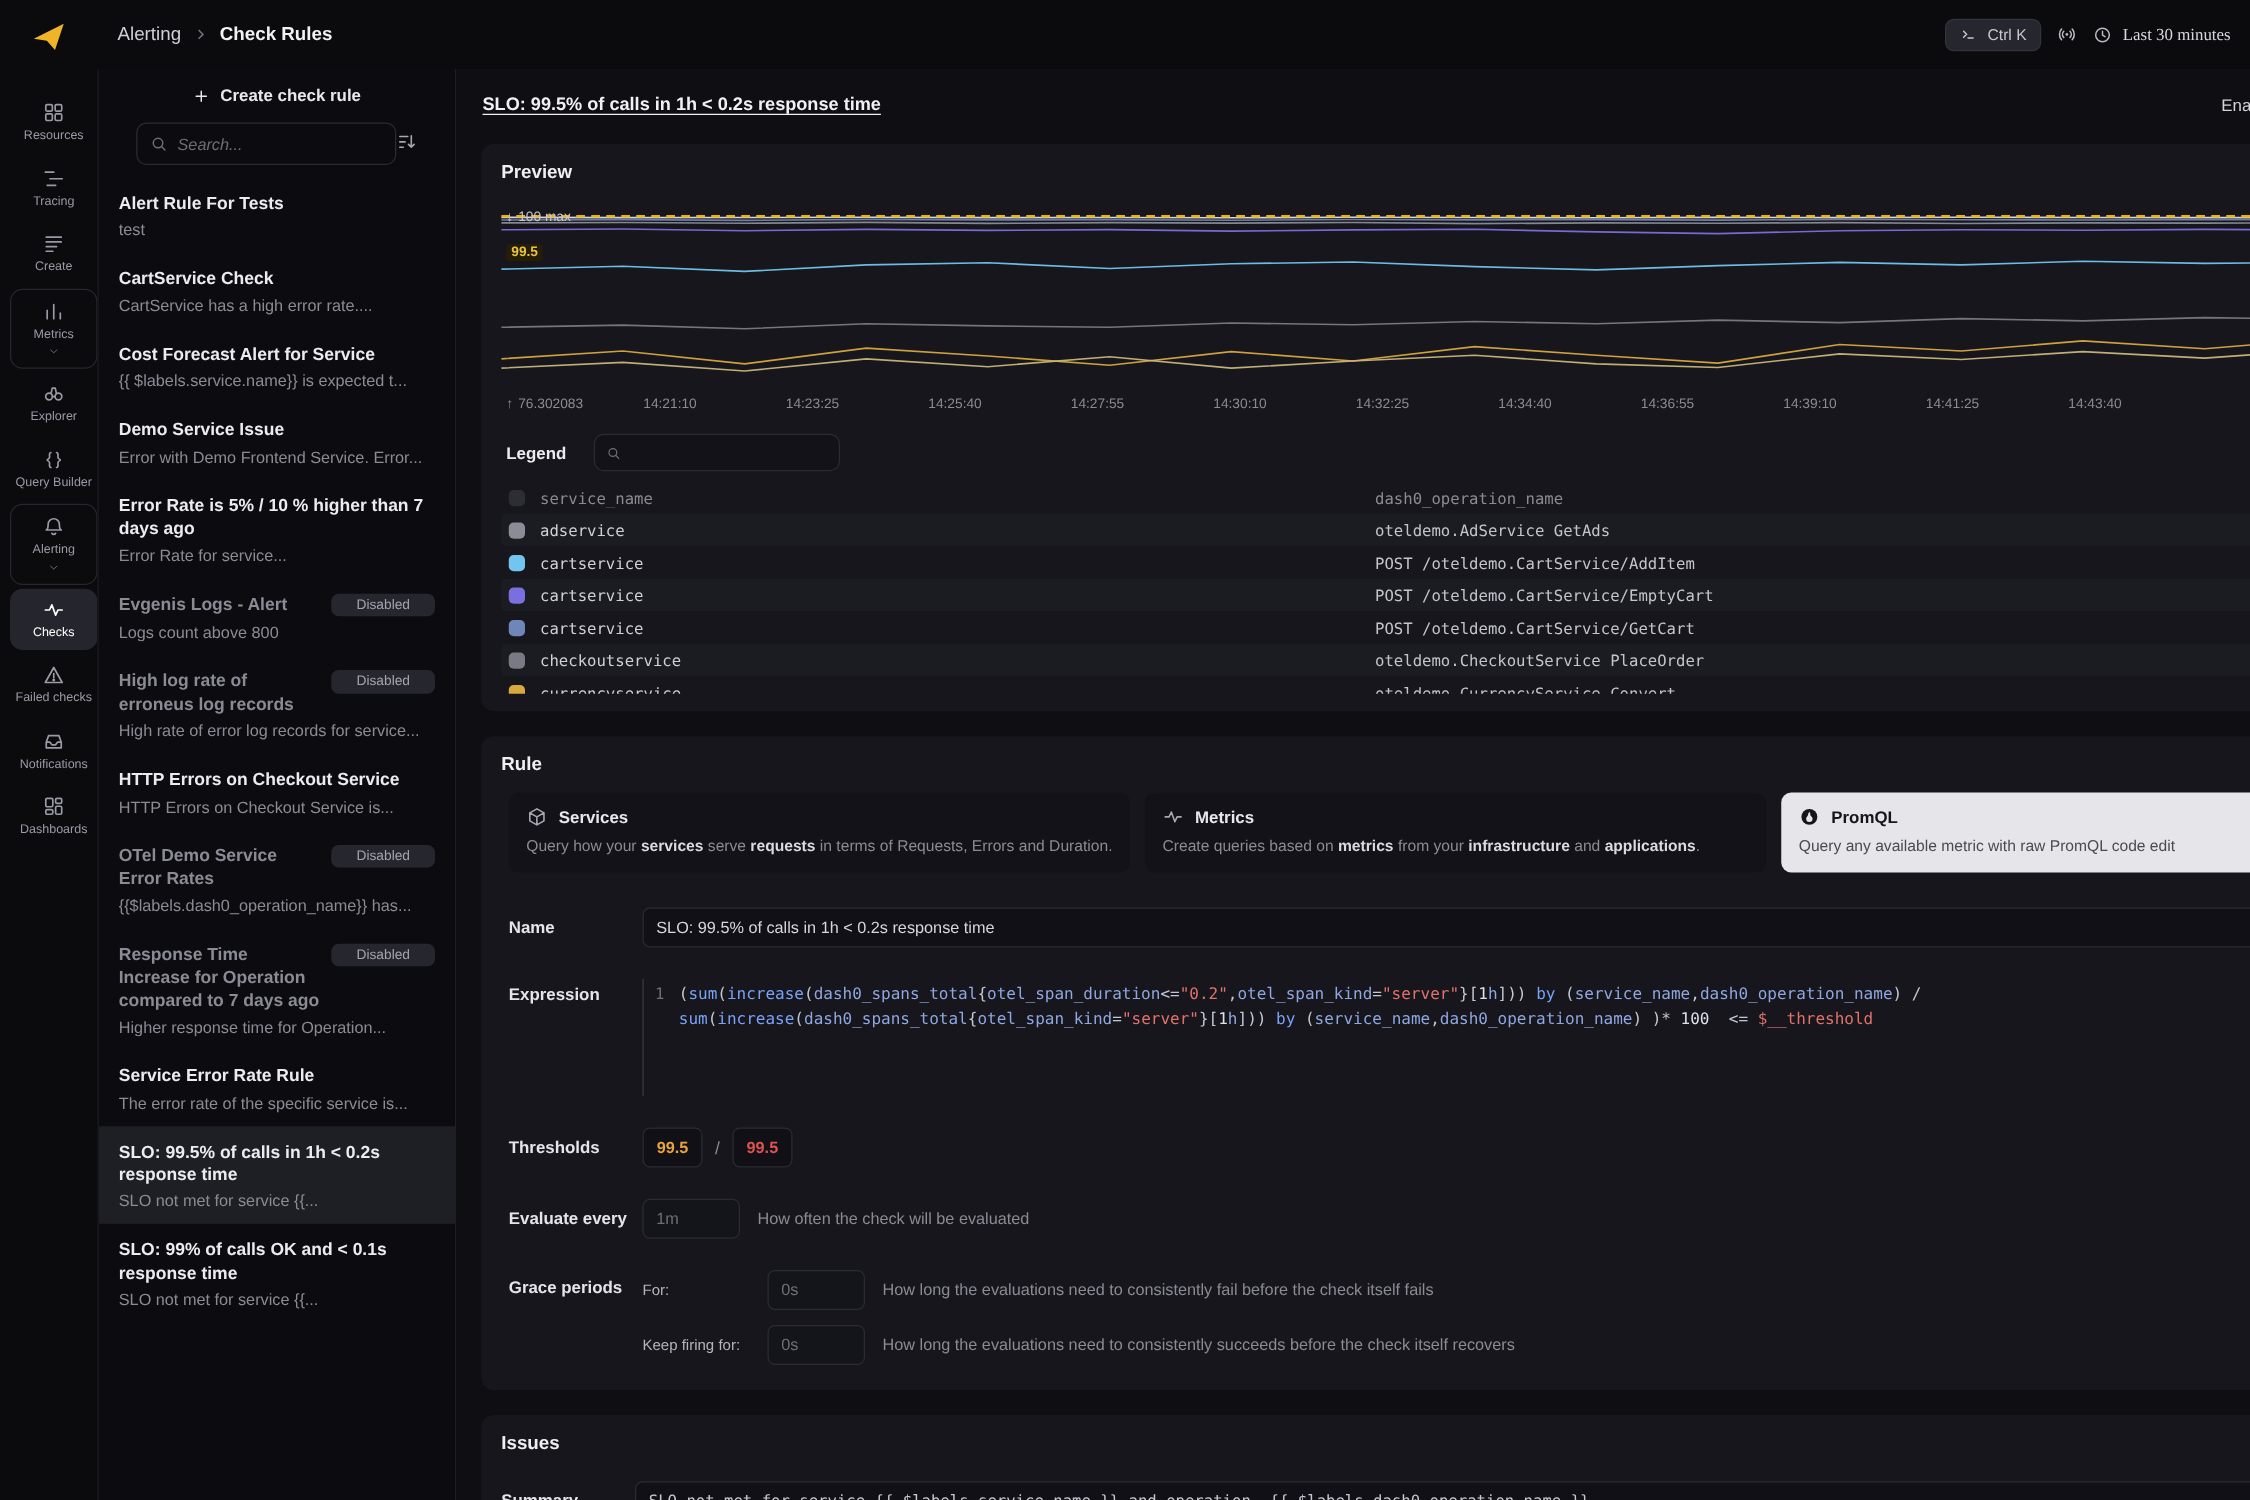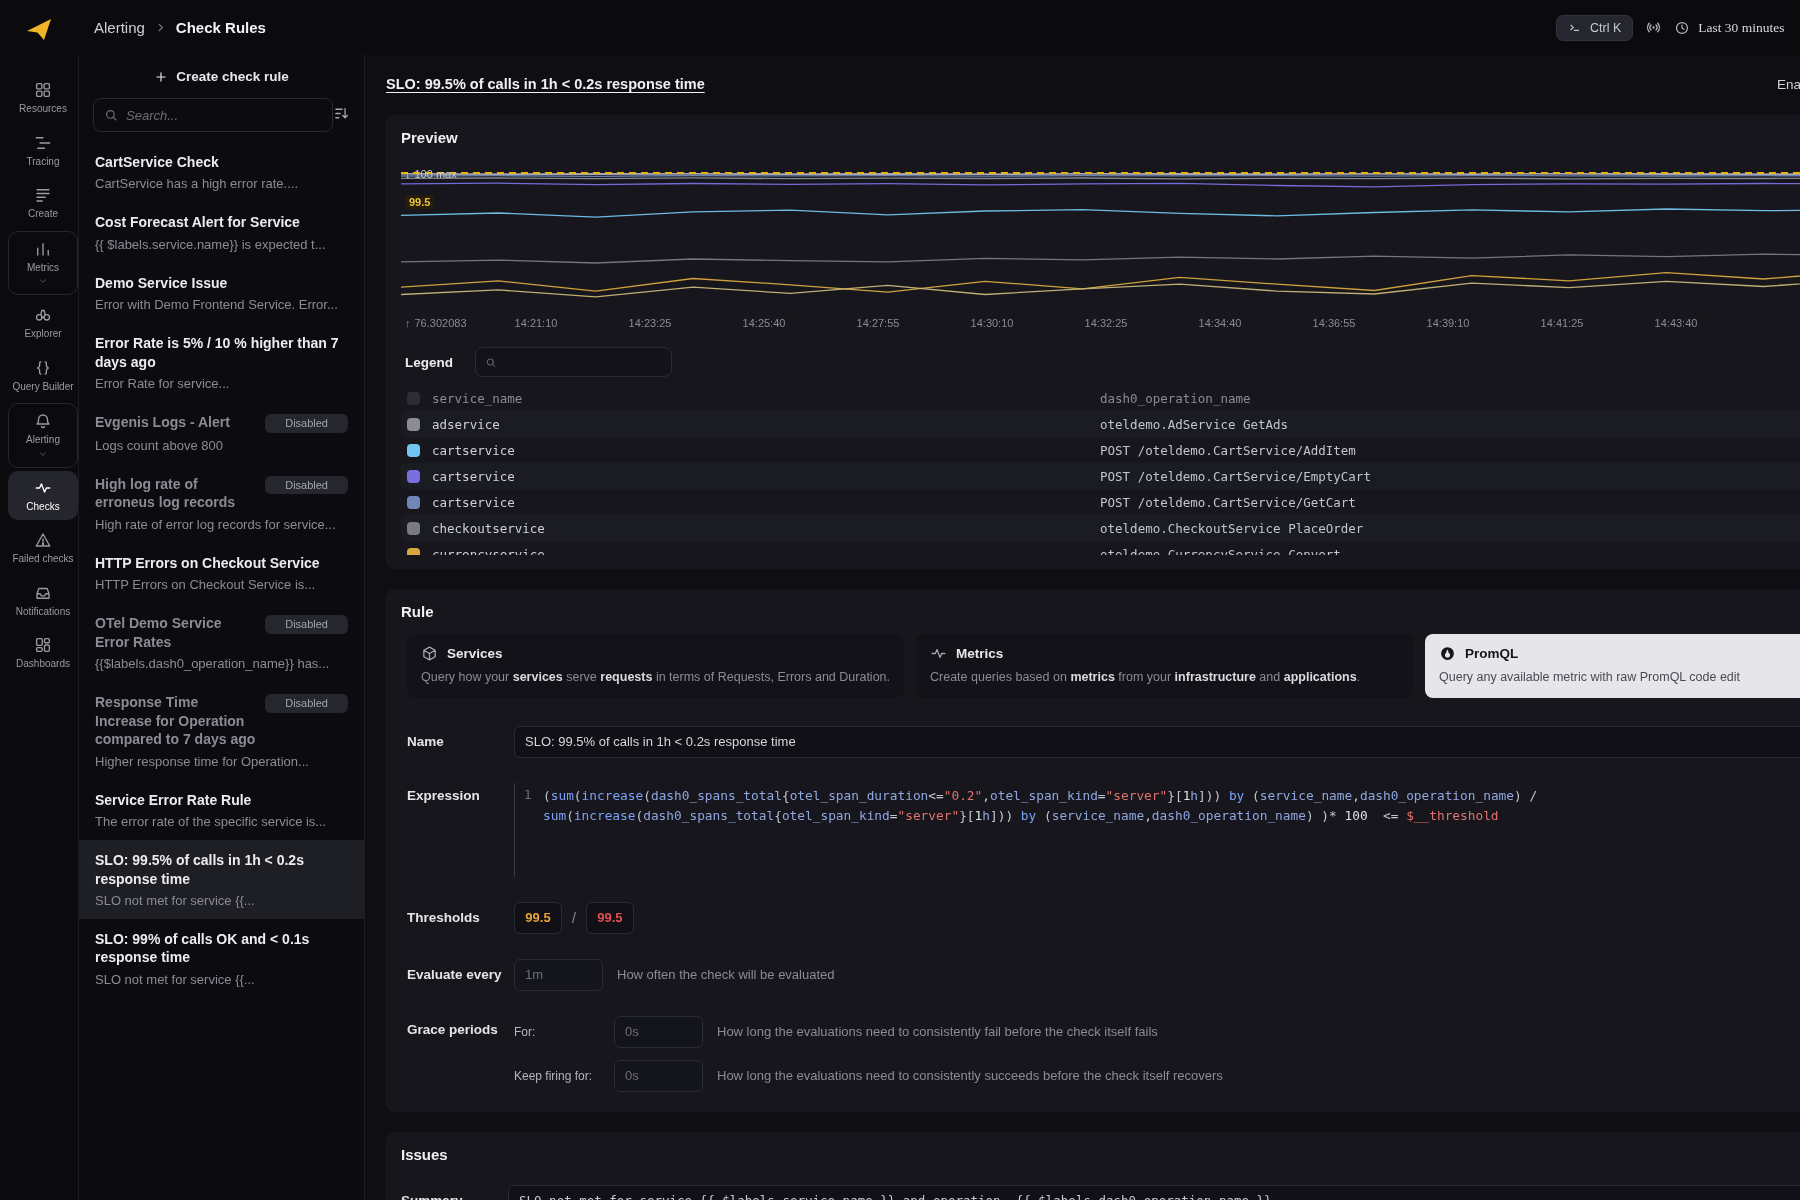--- a/index.html
+++ b/index.html
@@ -38,21 +38,21 @@
   .timebtn .icn{width:16px;height:16px;color:#b8b8c0}
 
   .content-row{flex:1;display:flex;min-height:0}
 
   
   .rulelist{width:287px;flex:none;background:#0c0c10;border-left:1px solid #1a1a20;
     border-right:1px solid #1d1d23;display:flex;flex-direction:column;overflow:hidden}
   .create-btn{margin:14px auto 4px;display:flex;align-items:center;gap:8px;color:#e8e8ec;
     font-size:13.5px;font-weight:700;background:none;border:none;cursor:pointer;font-family:inherit}
   .create-btn .icn{width:14px;height:14px}
-  .search-row{display:flex;align-items:center;gap:0;margin:10px 14px 10px}
+  .search-row{display:flex;align-items:center;gap:0;margin:10px 30px 10px}
   .search-box{flex:1;display:flex;align-items:center;gap:8px;border:1px solid #2a2a32;
     border-radius:8px;height:34px;padding:0 10px;color:#6e6e78;background:transparent}
   .search-box .icn{width:14px;height:14px;flex:none}
   .search-box input{background:none;border:none;outline:none;color:#d4d4d8;font-style:italic;
     width:100%;font-size:13px;font-family:inherit}
   .search-box input::placeholder{color:#6e6e78}
   .sort-btn{background:none;border:none;color:#a8a8b2;cursor:pointer}
   .sort-btn .icn{width:17px;height:17px}
   .rule-items{flex:1;overflow:hidden}
   .rule-item{padding:11px 16px;cursor:pointer}
@@ -116,21 +116,21 @@
   .card.selected .chead{color:#15151a}
   .card.selected .chead .icn{color:#15151a}
   .card.selected p{color:#4a4a55}
 
   .form{margin:28px 0 6px 6px;display:flex;flex-direction:column;gap:25px}
   .frow{display:flex;align-items:center}
   .frow>label{width:107px;flex:none;font-size:13.5px;font-weight:700;color:#e4e4e9}
   .finput{height:32px;background:#101016;border:1px solid #2b2b33;border-radius:6px;
     color:#d6d6dc;font-size:13px;padding:0 10px;font-family:inherit;outline:none}
   .name-input{width:1380px}
-  .small-input{width:89px;color:#6e6e78;background:#14141b}
+  .small-input{width:78px;color:#6e6e78;background:#14141b}
   .thr-input{width:48px;text-align:center;font-weight:700;font-size:13px}
   .thr-degraded{color:#e8a33d}
   .thr-failed{color:#e05252}
   .thr-sep{margin:0 10px;color:#8b8b95;font-size:14px}
   .help{margin-left:14px;font-size:13px;color:#8b8b95}
 
   .expr-row{align-items:flex-start}
   .expr-row>label{padding-top:5px}
   .editor{display:flex;border-left:1px solid #3a3a42;min-height:94px;width:1380px;padding-top:2px;cursor:text}
   .gutter{width:28px;flex:none;color:#6e6e78;font-family:"DejaVu Sans Mono","Liberation Mono",monospace;
@@ -301,20 +301,26 @@
           </div>
           <button class="sort-btn">
             <svg class="icn" viewBox="0 0 24 24" fill="none" stroke="currentColor" stroke-width="1.8" stroke-linecap="round" stroke-linejoin="round">
                 <path d="M4 6h9M4 12h6M4 18h4M17 5v13M17 18l-3.2-3.2M17 18l3.2-3.2"></path>
               </svg>
           </button>
         </div>
         <div class="rule-items" id="rule-items">
             <div class="rule-item">
               <div class="t">
+                <span>Alert Rule For Tests</span>
+              </div>
+              <div class="s">test</div>
+            </div>
+            <div class="rule-item">
+              <div class="t">
                 <span>CartService Check</span>
               </div>
               <div class="s">CartService has a high error rate....</div>
             </div>
             <div class="rule-item">
               <div class="t">
                 <span>Cost Forecast Alert for Service</span>
               </div>
               <div class="s">{{ $labels.service.name}} is expected t...</div>
             </div>

